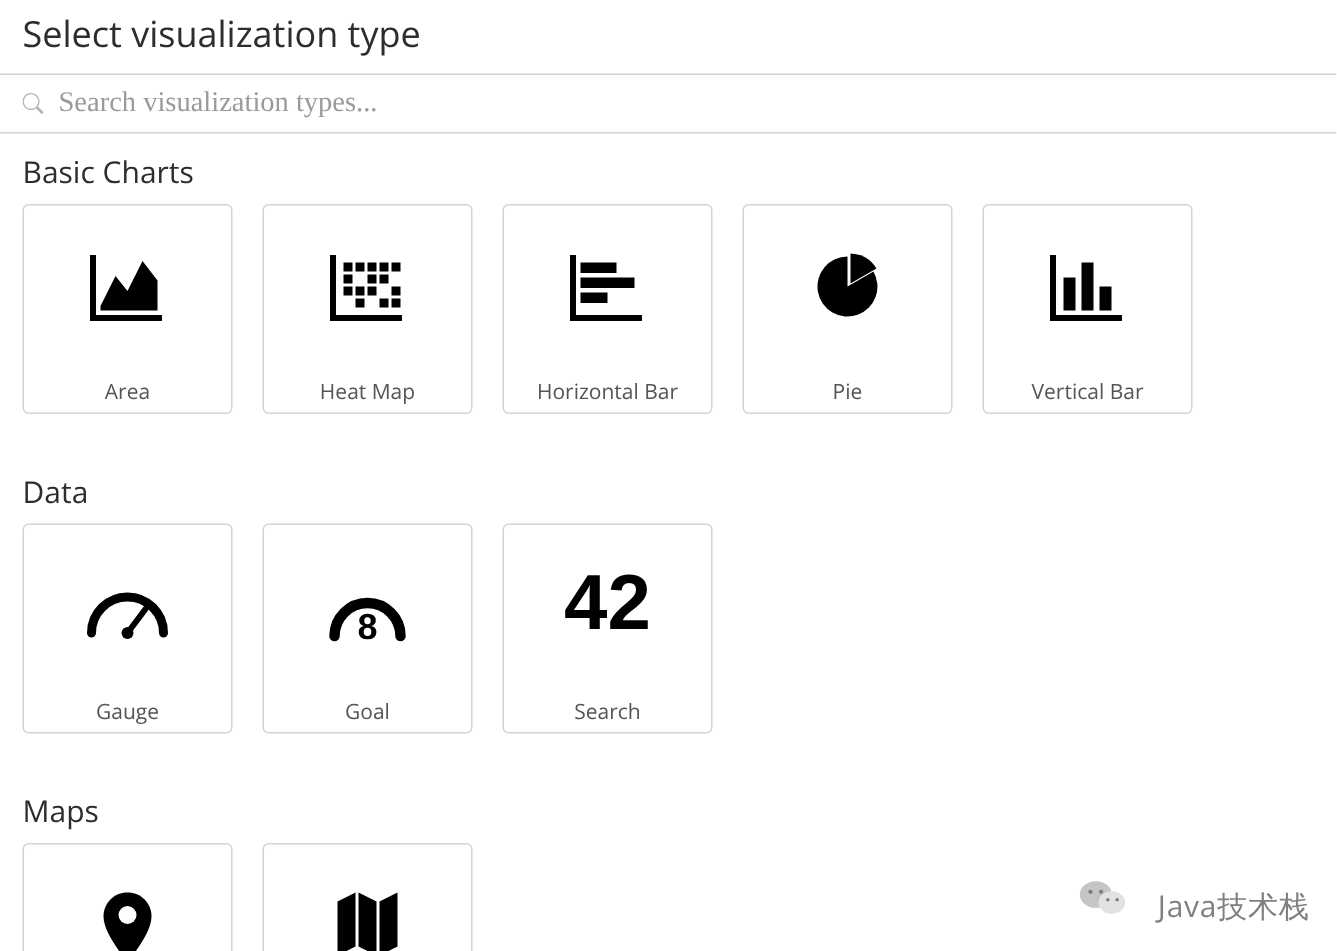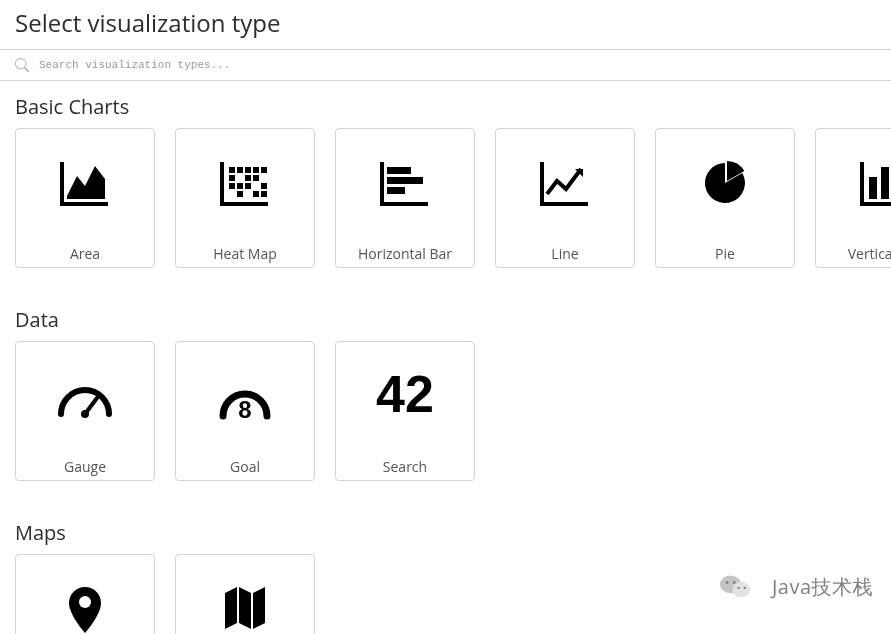--- a/index.html
+++ b/index.html
@@ -31,24 +31,24 @@
       gap: 10px;
     }
     .search-icon {
       color: #b5b5b5;
       flex-shrink: 0;
       display: flex;
     }
     .search-input {
       border: none;
       outline: none;
-      font-size: 11px;
+      font-size: 19px;
       flex: 1;
       color: #555;
-      font-family: Liberation Mono, monospace;
+      font-family: Liberation Serif, serif;
     }
     .search-input::placeholder {
       color: #9a9a9a;
     }
     .section-title {
       font-size: 20px;
       font-weight: 400;
       color: #2d2d2d;
       padding: 12px 15px 6px 15px;
     }
@@ -84,24 +84,24 @@
     .viz-label {
       font-size: 14px;
       color: #555;
       text-align: center;
     }
     .section-gap {
       height: 24px;
     }
     .watermark {
       position: absolute;
-      bottom: 28px;
+      bottom: 16px;
       right: 18px;
       display: flex;
-      align-items: flex-start;
+      align-items: flex-end;
       gap: 21px;
       color: #777;
       opacity: 0.85;
       text-shadow: 0 0 3px #fff, 0 0 2px #fff;
     }
     .watermark-text {
       font-size: 20px;
       font-weight: 500;
       color: #6a6a6a;
       letter-spacing: 0.5px;
@@ -163,30 +163,20 @@
       <svg width="52" height="48" viewBox="0 0 52 48">
           <path d="M3 3 v42 h46" stroke="#000" stroke-width="4" fill="none"></path>
         <rect x="8" y="8" width="24" height="7" fill="#000"></rect>
         <rect x="8" y="18" width="36" height="7" fill="#000"></rect>
         <rect x="8" y="28" width="18" height="7" fill="#000"></rect>
       </svg>
     </span>
     <span class="viz-label">Horizontal Bar</span>
   </div>
 
-  <div class="viz-card">
-    <span class="viz-icon">
-      <svg width="52" height="48" viewBox="0 0 52 48">
-          <path d="M3 3 v42 h46" stroke="#000" stroke-width="4" fill="none"></path>
-        <path d="M8 35 L18 22 L27 30 L42 10" stroke="#000" stroke-width="4" fill="none"></path>
-        <path d="M36 10 L44 10 L44 18 Z" fill="#000"></path>
-      </svg>
-    </span>
-    <span class="viz-label">Line</span>
-  </div>
 
   <div class="viz-card">
     <span class="viz-icon">
       <svg width="48" height="48" viewBox="0 0 48 48">
         <path d="M24 24 L24 4 A20 20 0 0 1 41.3 14 Z" fill="#000" transform="translate(2,-2)"></path>
         <path d="M24 24 L41.3 14 A20 20 0 1 1 24 4 Z" fill="#000"></path>
       </svg>
     </span>
     <span class="viz-label">Pie</span>
   </div>

